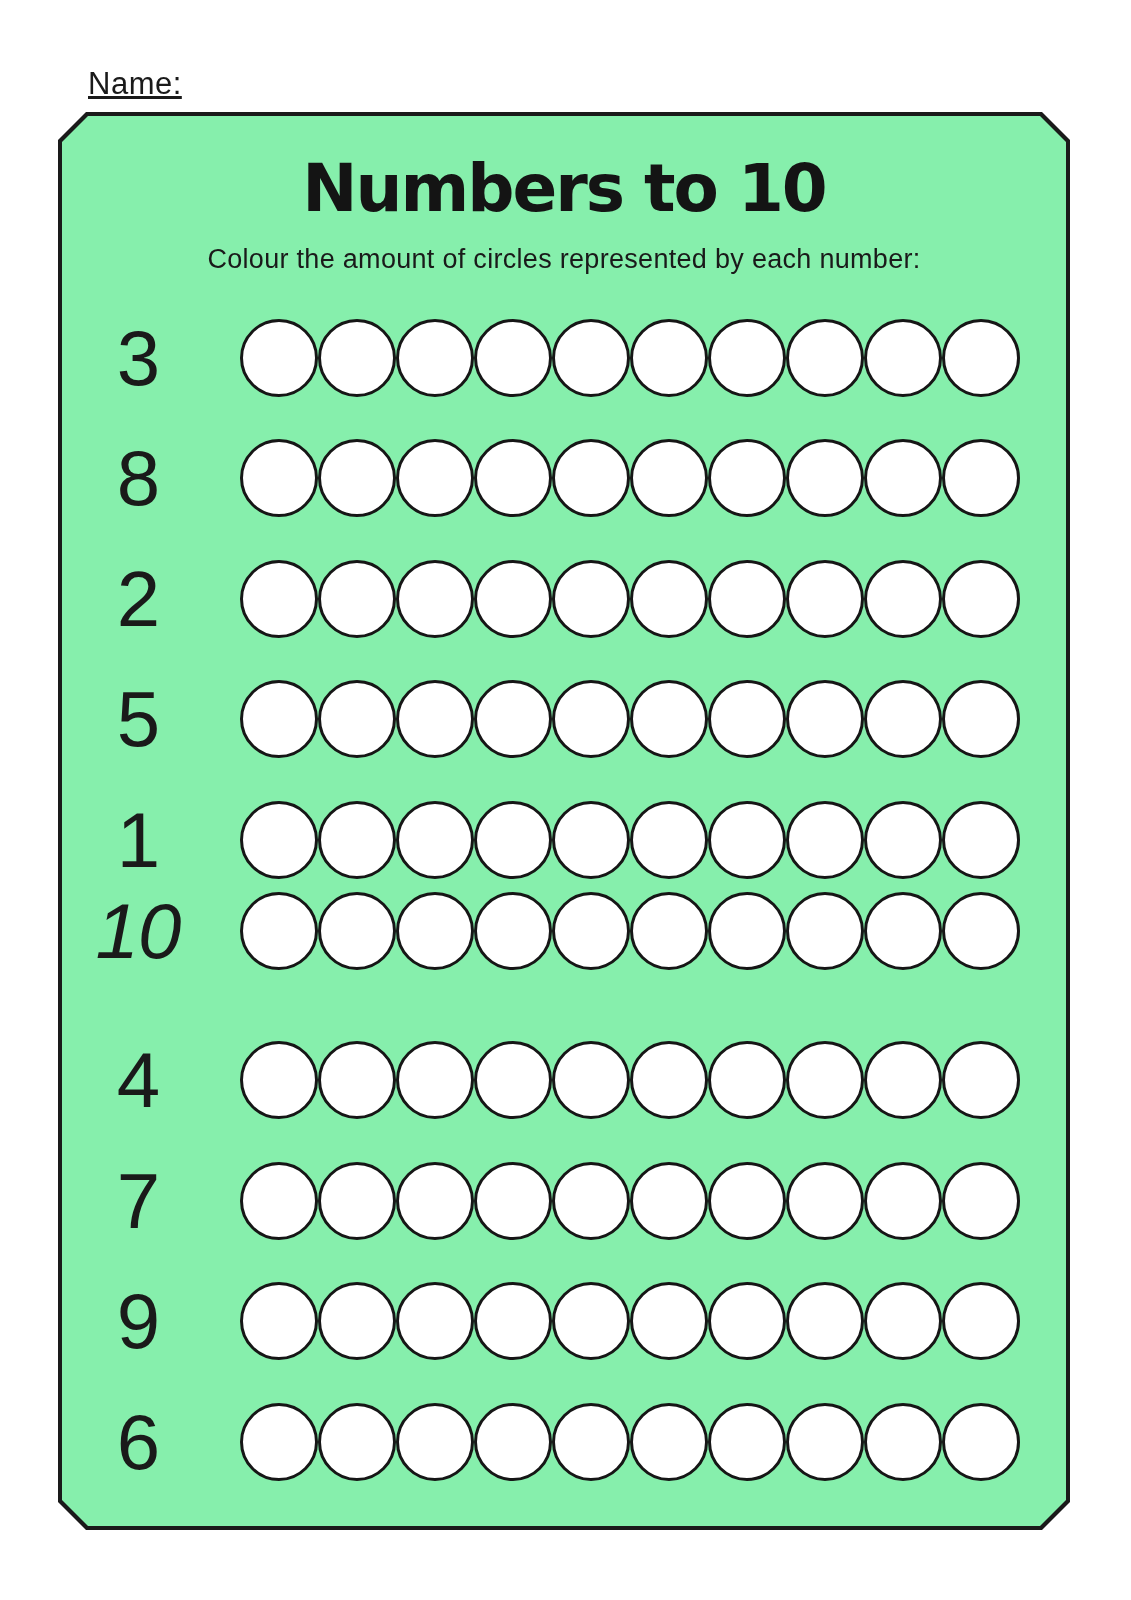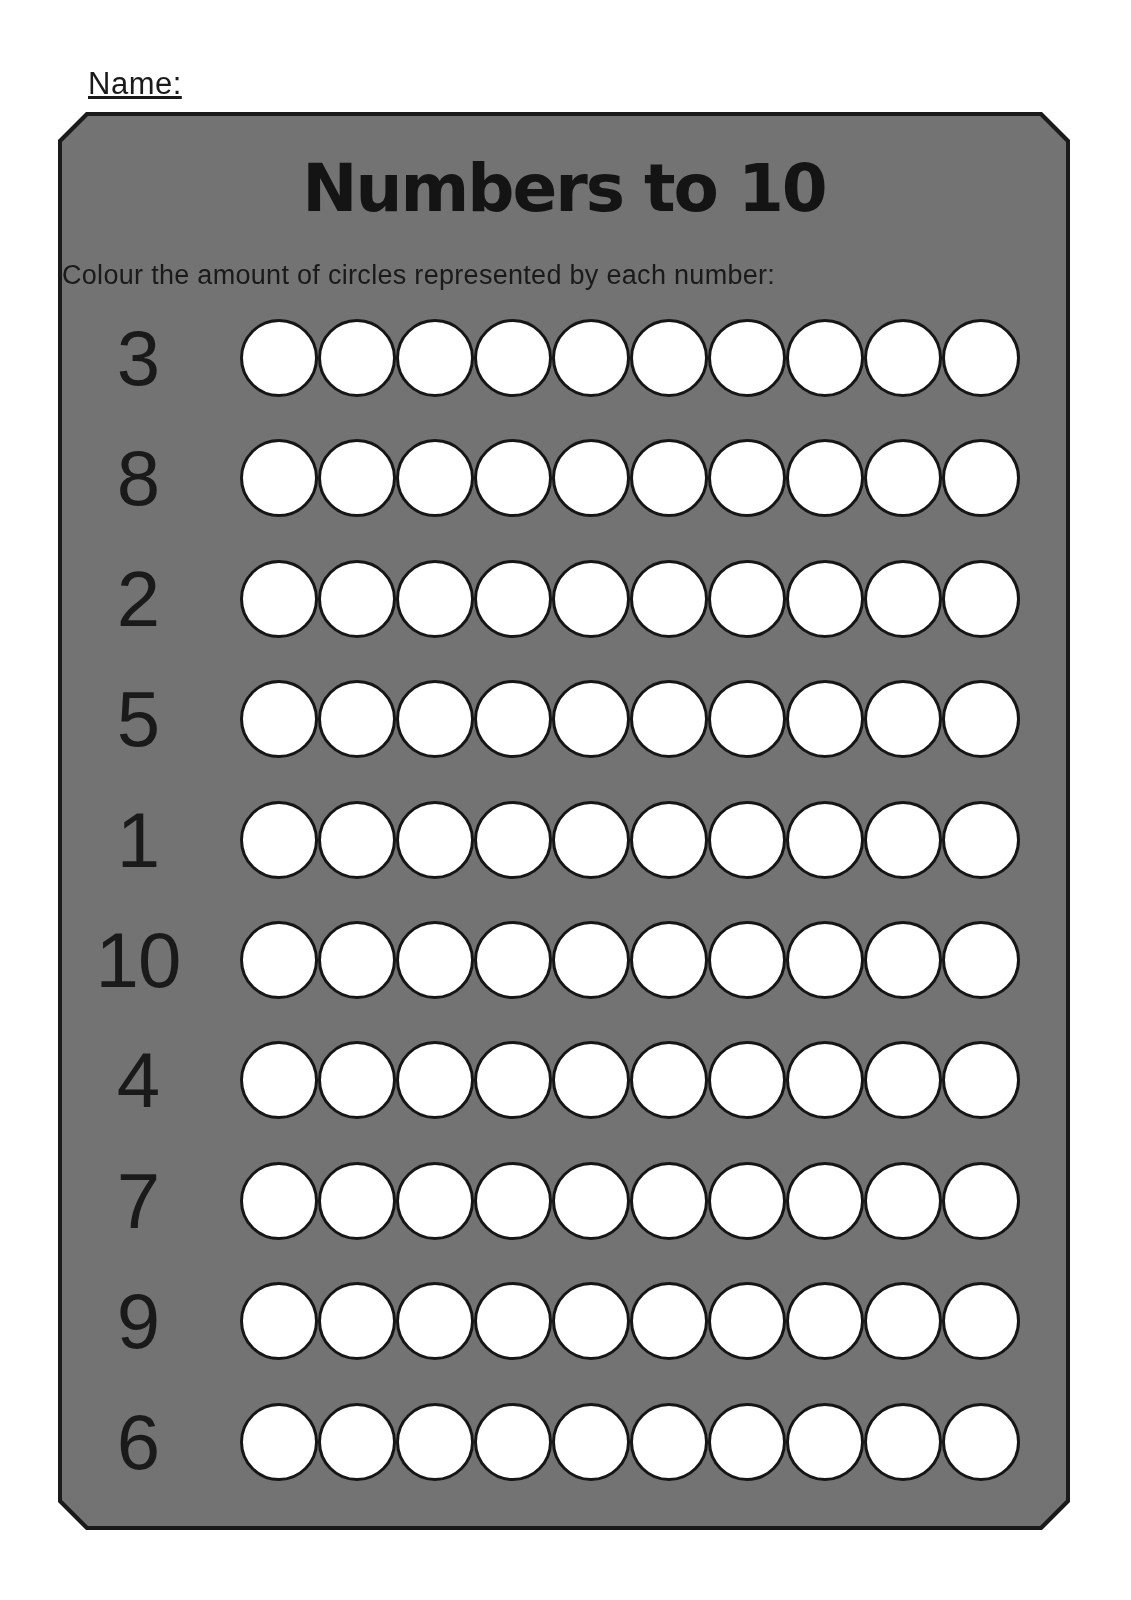--- a/index.html
+++ b/index.html
@@ -35,21 +35,21 @@
       28px 0, calc(100% - 28px) 0, 100% 28px,
       100% calc(100% - 28px), calc(100% - 28px) 100%,
       28px 100%, 0 calc(100% - 28px), 0 28px);
   }
   .frame-inner {
     position: absolute;
     left: 4px;
     top: 4px;
     width: calc(100% - 8px);
     height: calc(100% - 8px);
-    background: #737373;
+    background: #86efac;
     clip-path: polygon(
       26px 0, calc(100% - 26px) 0, 100% 26px,
       100% calc(100% - 26px), calc(100% - 26px) 100%,
       26px 100%, 0 calc(100% - 26px), 0 26px);
   }
 
   .sheet-title {
     position: absolute;
     left: 0;
     top: 34px;
@@ -60,26 +60,25 @@
     font-weight: 700;
     letter-spacing: -2px;
     color: #141414;
   }
 
   .sheet-instruction {
     position: absolute;
     left: 0;
     top: 128px;
     width: 100%;
-    text-align: left;
+    text-align: center;
     font-size: 27px;
     font-weight: 400;
     letter-spacing: 0.3px;
     color: #1a1a1a;
-    margin-top: 16px;
   }
 
   .rows { position: absolute; left: 0; top: 0; width: 100%; height: 100%; }
 
   .row {
     position: absolute;
     left: 0;
     width: 100%;
     height: 78px;
     display: flex;
@@ -192,21 +191,21 @@
             <span class="circle"></span>
             <span class="circle"></span>
             <span class="circle"></span>
             <span class="circle"></span>
             <span class="circle"></span>
             <span class="circle"></span>
             <span class="circle"></span>
             <span class="circle"></span>
           </div>
         </div>
-        <div class="row" style="top: 805px;">
+        <div class="row" style="top: 776px; font-style: italic;">
           <div class="row-number">10</div>
           <div class="circles">
             <span class="circle"></span>
             <span class="circle"></span>
             <span class="circle"></span>
             <span class="circle"></span>
             <span class="circle"></span>
             <span class="circle"></span>
             <span class="circle"></span>
             <span class="circle"></span>

